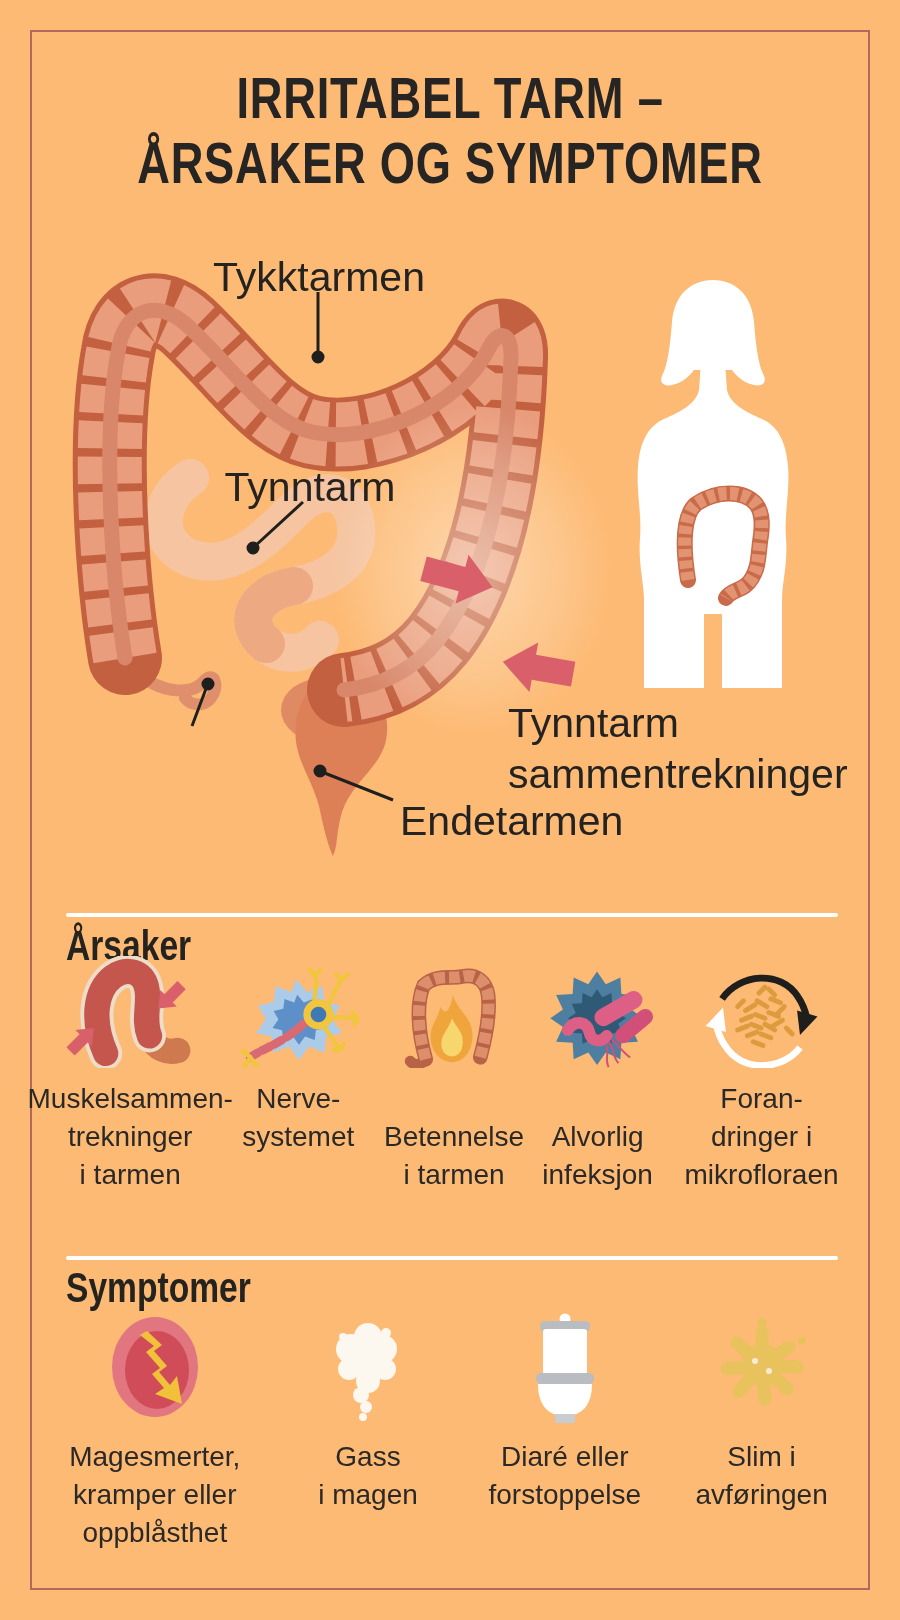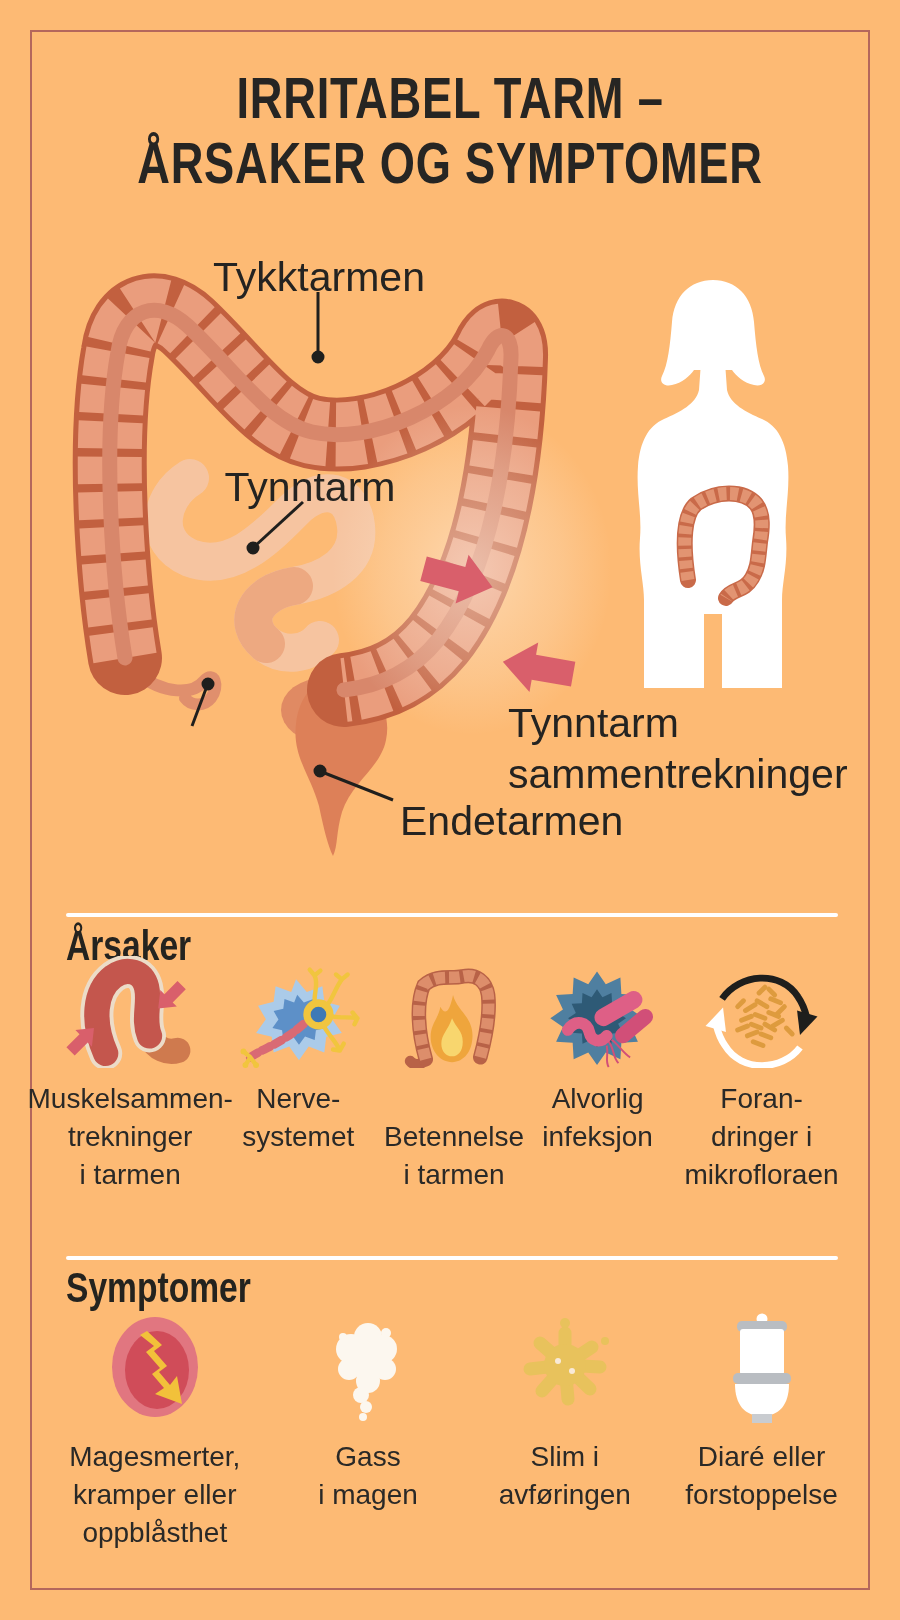--- a/index.html
+++ b/index.html
@@ -165,21 +165,21 @@
           <path d="M36,106 C28,78 26,48 34,30 C48,18 62,24 74,21 C88,18 98,26 100,40 C102,58 98,82 92,104" fill="none" stroke="#b86247" stroke-width="15" stroke-linecap="round"></path>
           <path d="M36,106 C28,78 26,48 34,30 C48,18 62,24 74,21 C88,18 98,26 100,40 C102,58 98,82 92,104" fill="none" stroke="#dd8e6b" stroke-width="12" stroke-dasharray="11 4"></path>
           <path d="M64,40 C68,56 84,62 84,82 C84,98 75,109 63,109 C51,109 41,98 41,83 C41,70 49,64 51,52 C55,60 60,60 64,40 Z" fill="#efa53c"></path>
           <path d="M63,64 C67,74 74,77 74,88 C74,98 69,103 63,103 C57,103 52,98 52,90 C52,81 59,76 63,64 Z" fill="#f8d66e"></path>
         </svg>
       </div>
       <div class="cell-label">Betennelse
 i tarmen</div>
     </div>
 
-    <div class="cell" style="width:16%;">
+    <div class="cell" style="width:16%;justify-content:space-between;">
       <div class="icon-box" style="height:112px;">
         <svg width="130" height="112" viewBox="0 0 130 115">
           <polygon points="112,64 99,73 106,88 89,89 88,106 73,99 64,112 55,99 40,106 39,89 22,88 29,73 16,64 29,55 22,40 39,39 40,22 55,29 64,16 73,29 88,22 89,39 106,40 99,55" fill="#4f7fa0"></polygon>
           <polygon points="112,64 99,73 106,88 89,89 88,106 73,99 64,112 55,99 40,106 39,89 22,88 29,73 16,64 29,55 22,40 39,39 40,22 55,29 64,16 73,29 88,22 89,39 106,40 99,55" transform="translate(24.3,24.3) scale(0.62)" fill="#2e5a76"></polygon>
           <g fill="none" stroke="#d14f78" stroke-width="2">
             <path d="M76,88 C82,96 80,104 86,110"></path>
             <path d="M79,86 C87,92 91,100 98,104"></path>
             <path d="M74,92 C76,102 72,108 76,114"></path>
           </g>
           <g transform="translate(86,54) rotate(60)">
@@ -267,49 +267,49 @@
           </g>
         </svg>
       </div>
       <div class="cell-label">Gass
 i magen</div>
     </div>
 
     <div class="cell" style="width:24%;">
       <div class="icon-box" style="height:126px;">
         <svg width="110" height="118" viewBox="0 0 110 112">
+          <circle cx="55" cy="8" r="5.5" fill="#ffffff"></circle>
+          <rect x="30" y="10" width="50" height="11" rx="5" fill="#b9bdc2"></rect>
+          <rect x="33" y="18" width="44" height="46" rx="3" fill="#ffffff"></rect>
+          <rect x="26" y="62" width="58" height="11" rx="5" fill="#b9bdc2"></rect>
+          <path d="M28,73 L82,73 C82,94 72,105 55,105 C38,105 28,94 28,73 Z" fill="#ffffff"></path>
+          <rect x="45" y="103" width="20" height="9" fill="#c9ccd0"></rect>
+        </svg>
+      </div>
+      <div class="cell-label">Diaré eller
+forstoppelse</div>
+    </div>
+
+    <div class="cell" style="width:24%;">
+      <div class="icon-box" style="height:126px;">
+        <svg width="110" height="118" viewBox="0 0 110 112">
           <g stroke="#e8c25c" stroke-width="13" stroke-linecap="round">
             <line x1="55" y1="54" x2="55" y2="22"></line>
               <line x1="55" y1="54" x2="82" y2="36"></line>
             <line x1="55" y1="54" x2="90" y2="56"></line>
               <line x1="55" y1="54" x2="80" y2="78"></line>
             <line x1="55" y1="54" x2="58" y2="88"></line>
               <line x1="55" y1="54" x2="32" y2="80"></line>
             <line x1="55" y1="54" x2="20" y2="58"></line>
               <line x1="55" y1="54" x2="30" y2="32"></line>
           </g>
           <circle cx="55" cy="54" r="21" fill="#e8c25c"></circle>
           <circle cx="55" cy="12" r="5" fill="#e8c25c"></circle>
             <circle cx="95" cy="30" r="4" fill="#e8c25c"></circle>
           <circle cx="48" cy="50" r="3" fill="#f9ead8"></circle>
             <circle cx="62" cy="60" r="3" fill="#f9ead8"></circle>
         </svg>
       </div>
       <div class="cell-label">Slim i
 avføringen</div>
     </div>
-
-    <div class="cell" style="width:24%;">
-      <div class="icon-box" style="height:126px;">
-        <svg width="110" height="118" viewBox="0 0 110 112">
-          <circle cx="55" cy="8" r="5.5" fill="#ffffff"></circle>
-          <rect x="30" y="10" width="50" height="11" rx="5" fill="#b9bdc2"></rect>
-          <rect x="33" y="18" width="44" height="46" rx="3" fill="#ffffff"></rect>
-          <rect x="26" y="62" width="58" height="11" rx="5" fill="#b9bdc2"></rect>
-          <path d="M28,73 L82,73 C82,94 72,105 55,105 C38,105 28,94 28,73 Z" fill="#ffffff"></path>
-          <rect x="45" y="103" width="20" height="9" fill="#c9ccd0"></rect>
-        </svg>
-      </div>
-      <div class="cell-label">Diaré eller
-forstoppelse</div>
-    </div>
   </div>
 </div>
 
 </body></html>

